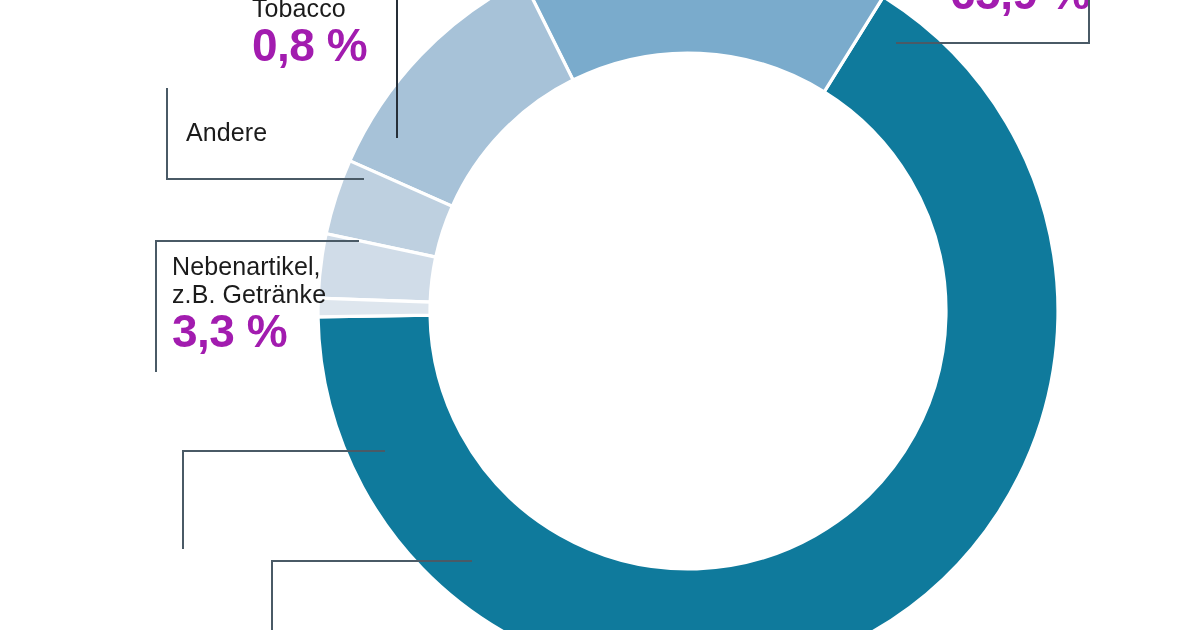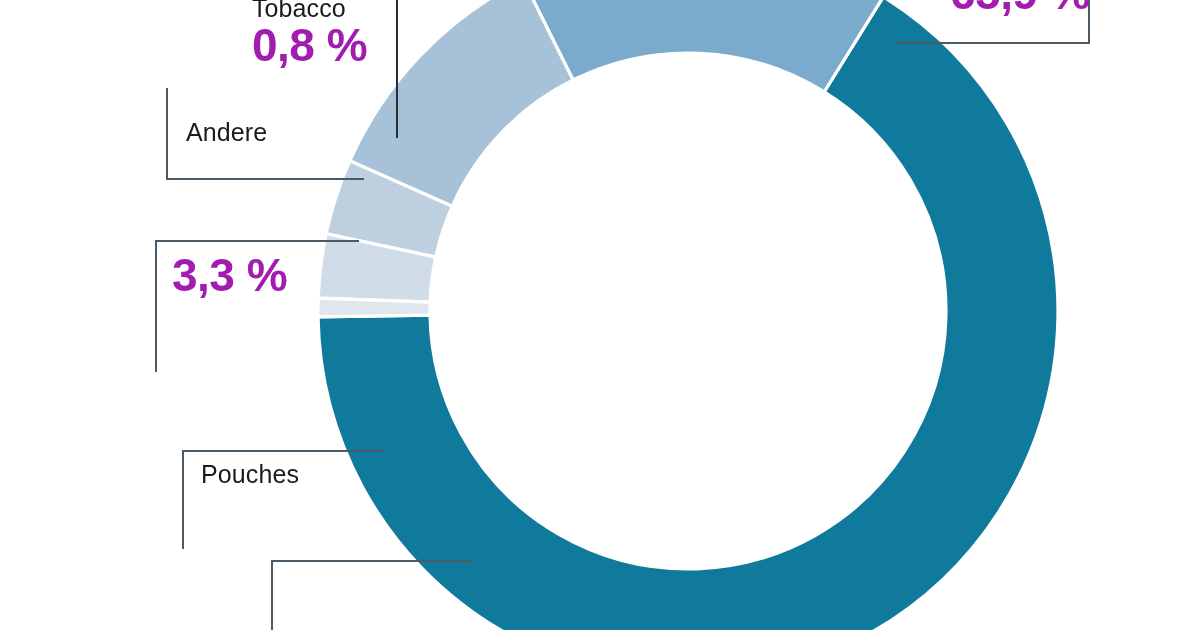--- a/index.html
+++ b/index.html
@@ -115,27 +115,28 @@
   </div>
   <div class="leader-v" style="left:396px; top:0px; width:2px; height:138px;"></div>
 
   <div class="callout" id="co-andere">
     <div class="callout-name">Andere</div>
   </div>
   <div class="bracket-left" style="left:166px; top:88px; width:2px; height:92px;"></div>
   <div class="rule-h" style="left:166px; top:178px; width:198px; height:2px;"></div>
 
   <div class="callout" id="co-neben">
+    <div class="callout-name">Nebenartikel,
+z.B. Getränke</div>
     <div class="callout-value val-big">3,3 %</div>
   </div>
   <div class="bracket-left" style="left:155px; top:240px; width:2px; height:132px;"></div>
   <div class="rule-h" style="left:155px; top:240px; width:204px; height:2px;"></div>
 
   <div class="callout" id="co-pouches">
-    <div class="callout-name">Pouches</div>
   </div>
   <div class="bracket-left" style="left:182px; top:450px; width:2px; height:99px;"></div>
   <div class="rule-h" style="left:182px; top:450px; width:203px; height:2px;"></div>
 
   <div class="bracket-left" style="left:271px; top:560px; width:2px; height:70px;"></div>
   <div class="rule-h" style="left:271px; top:560px; width:201px; height:2px;"></div>
 
   <div class="callout" id="co-right">
     <div class="callout-value val-big">65,9 %</div>
   </div>

